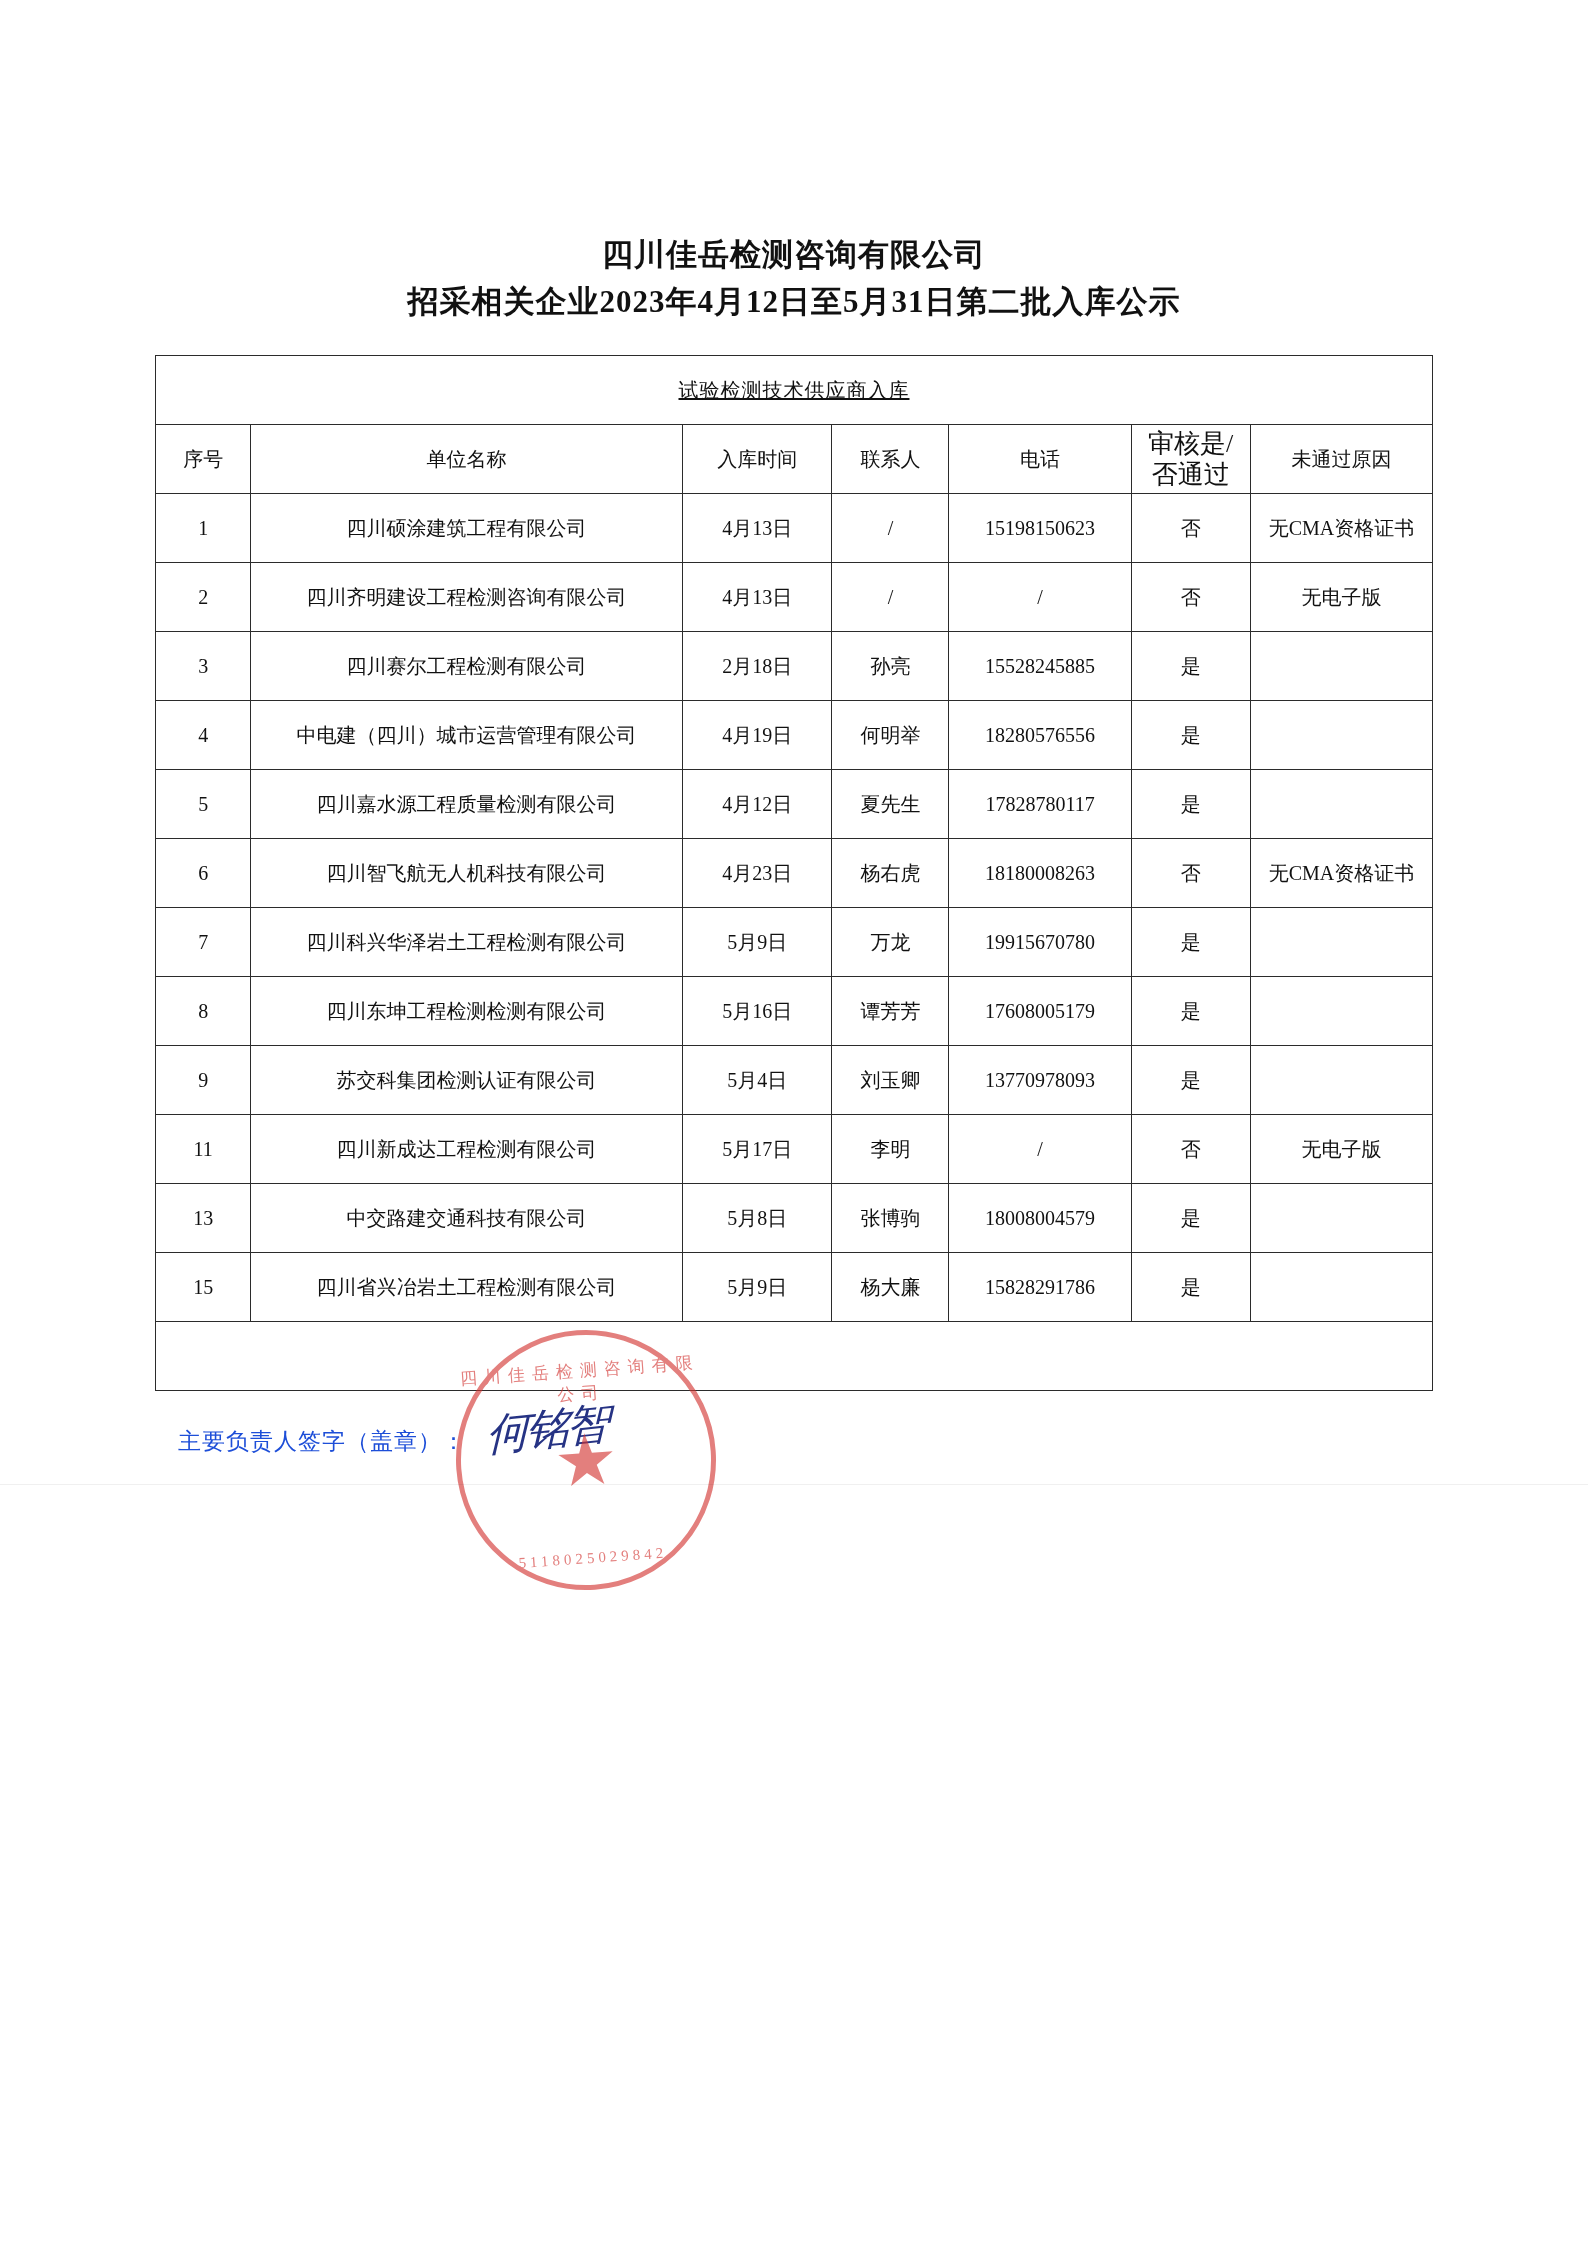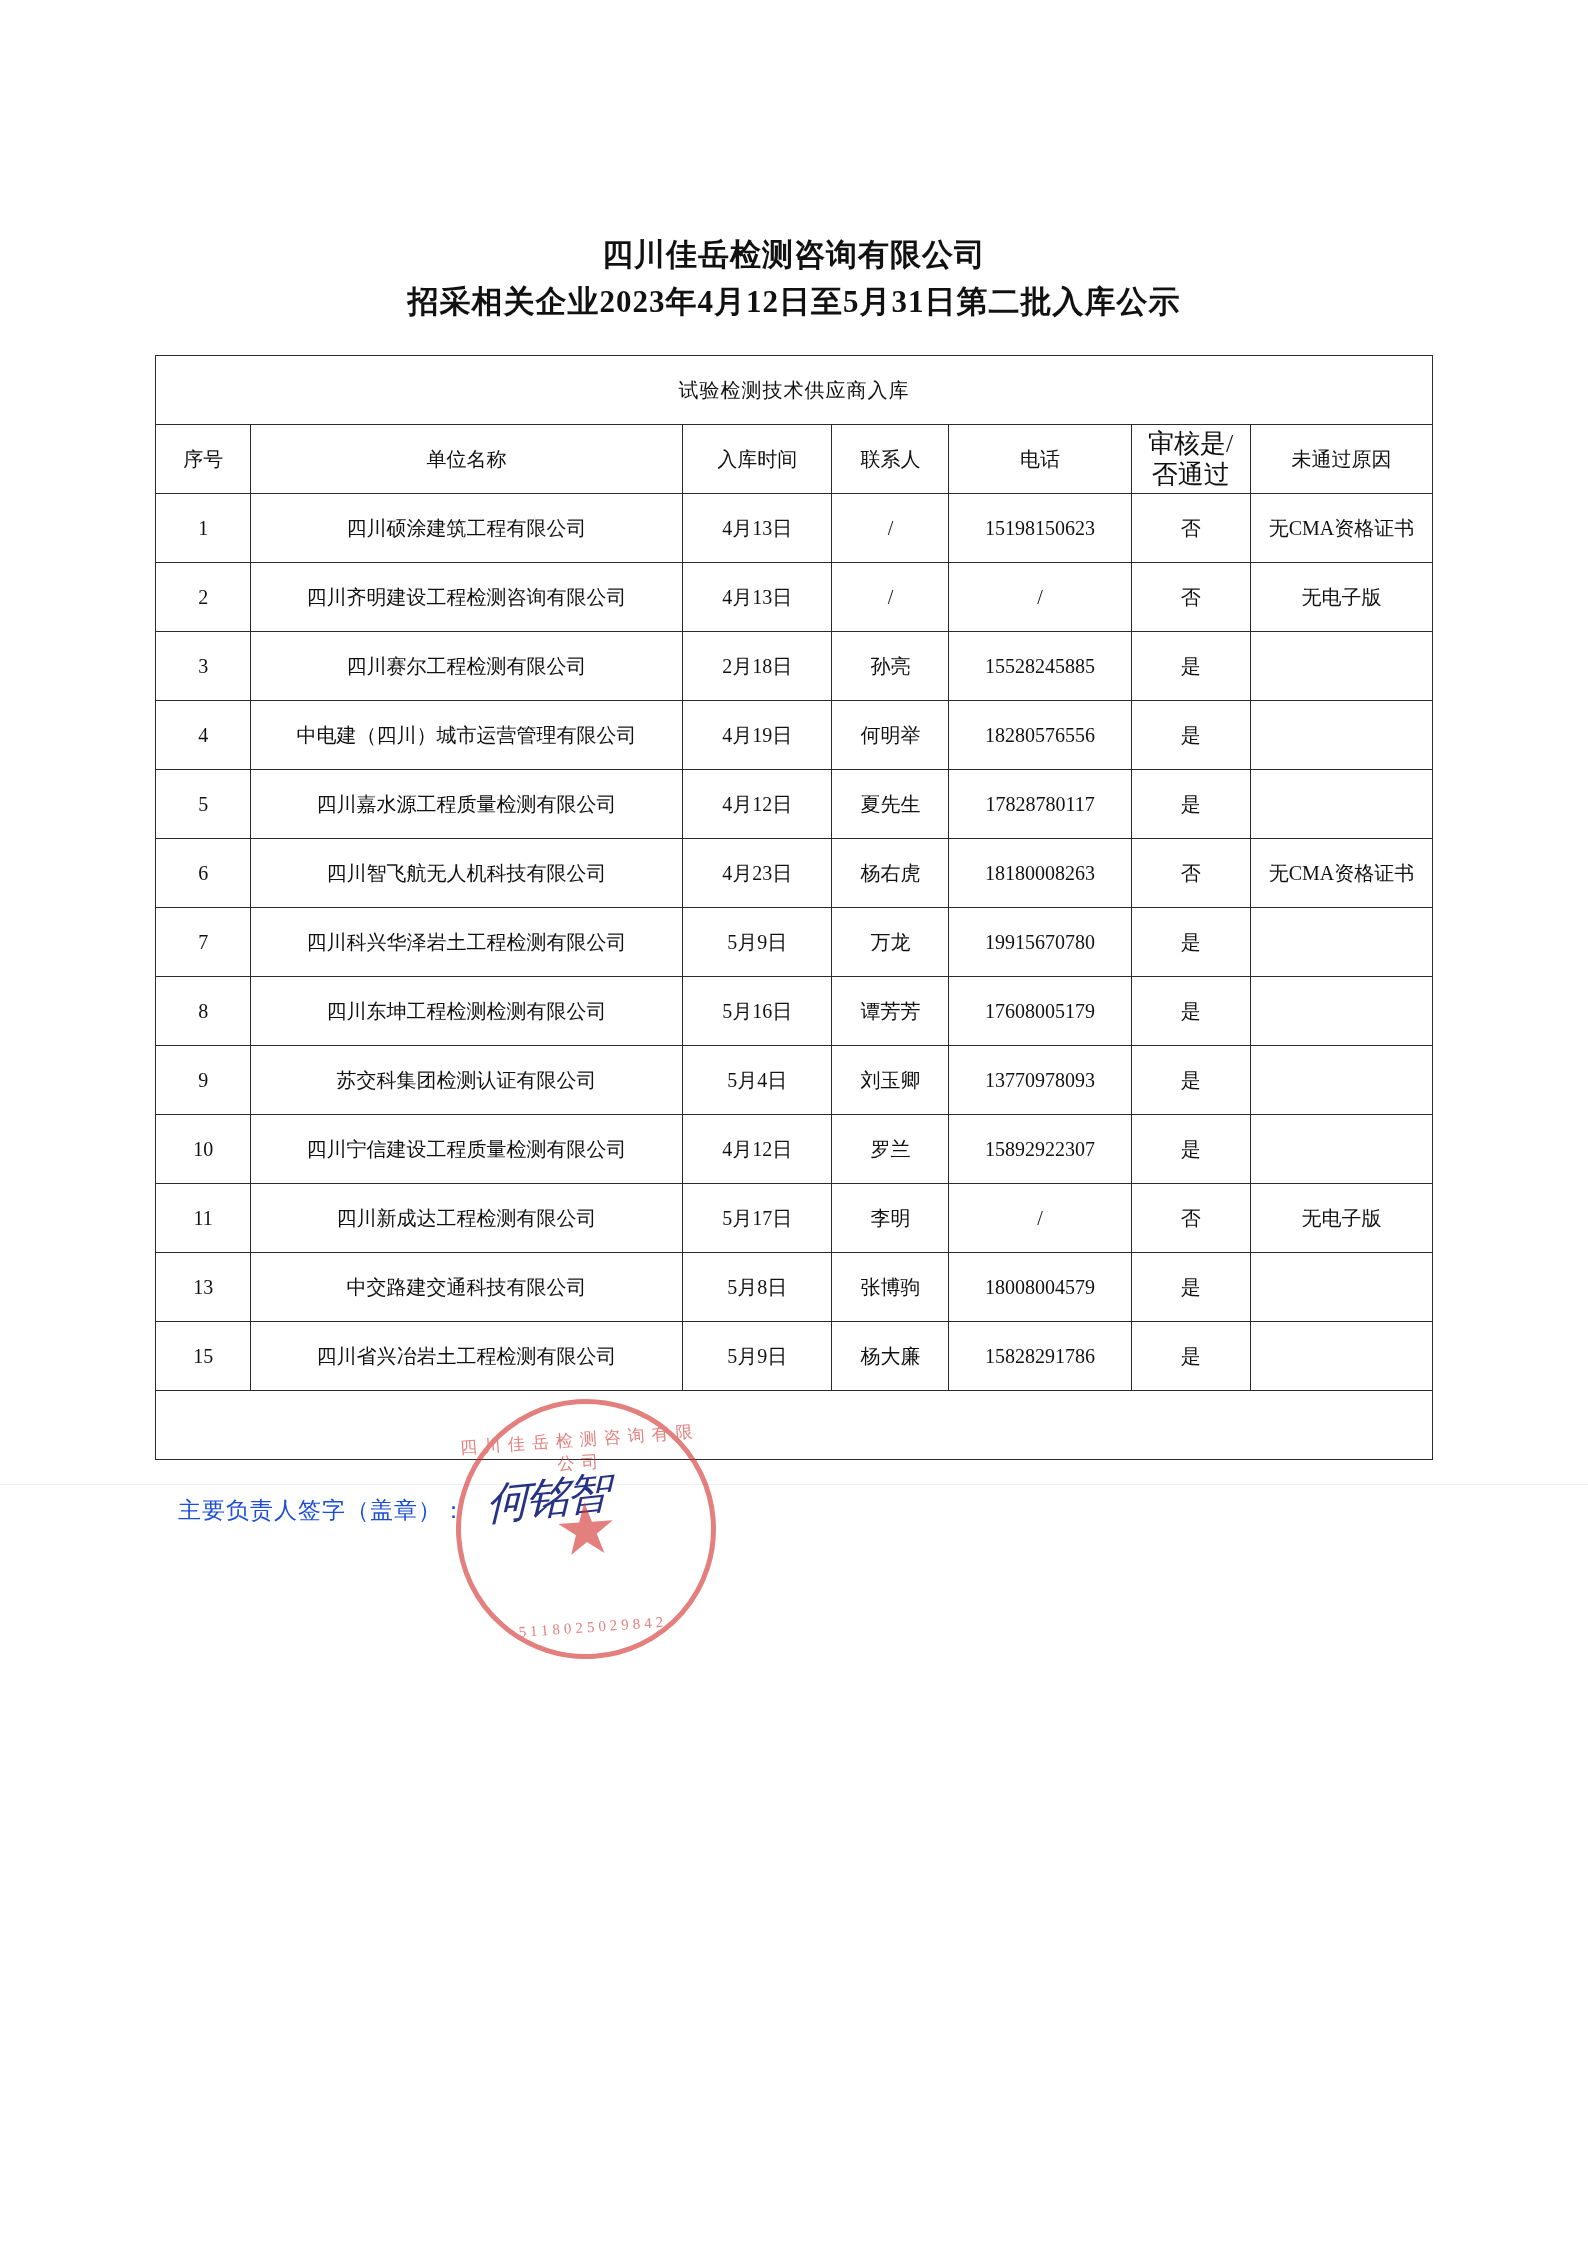--- a/index.html
+++ b/index.html
@@ -55,20 +55,21 @@
     font-weight: normal;
     color: #111;
     padding: 0;
     height: 68px;
   }
   td.bandhead {
     font-size: 25px;
     font-weight: bold;
     height: 66px;
     letter-spacing: 1px;
+    text-decoration: underline;
   }
   th.colhead {
     font-size: 23px;
     font-weight: bold;
     height: 78px;
     line-height: 1.25;
   }
   th.colhead .two-line {
     display: block;
     font-size: 26px;
@@ -290,29 +291,20 @@
           <tr>
             <td>9</td>
             <td class="name">苏交科集团检测认证有限公司</td>
             <td>5月4日</td>
             <td class="slash">刘玉卿</td>
             <td class="slash">13770978093</td>
             <td>是</td>
             <td class="reason"></td>
           </tr>
           <tr>
-            <td>10</td>
-            <td class="name">四川宁信建设工程质量检测有限公司</td>
-            <td>4月12日</td>
-            <td class="slash">罗兰</td>
-            <td class="slash">15892922307</td>
-            <td>是</td>
-            <td class="reason"></td>
-          </tr>
-          <tr>
             <td>11</td>
             <td class="name">四川新成达工程检测有限公司</td>
             <td>5月17日</td>
             <td class="slash">李明</td>
             <td class="slash">/</td>
             <td class="pass-no">否</td>
             <td class="reason">无电子版</td>
           </tr>
           <tr>
             <td>13</td>

